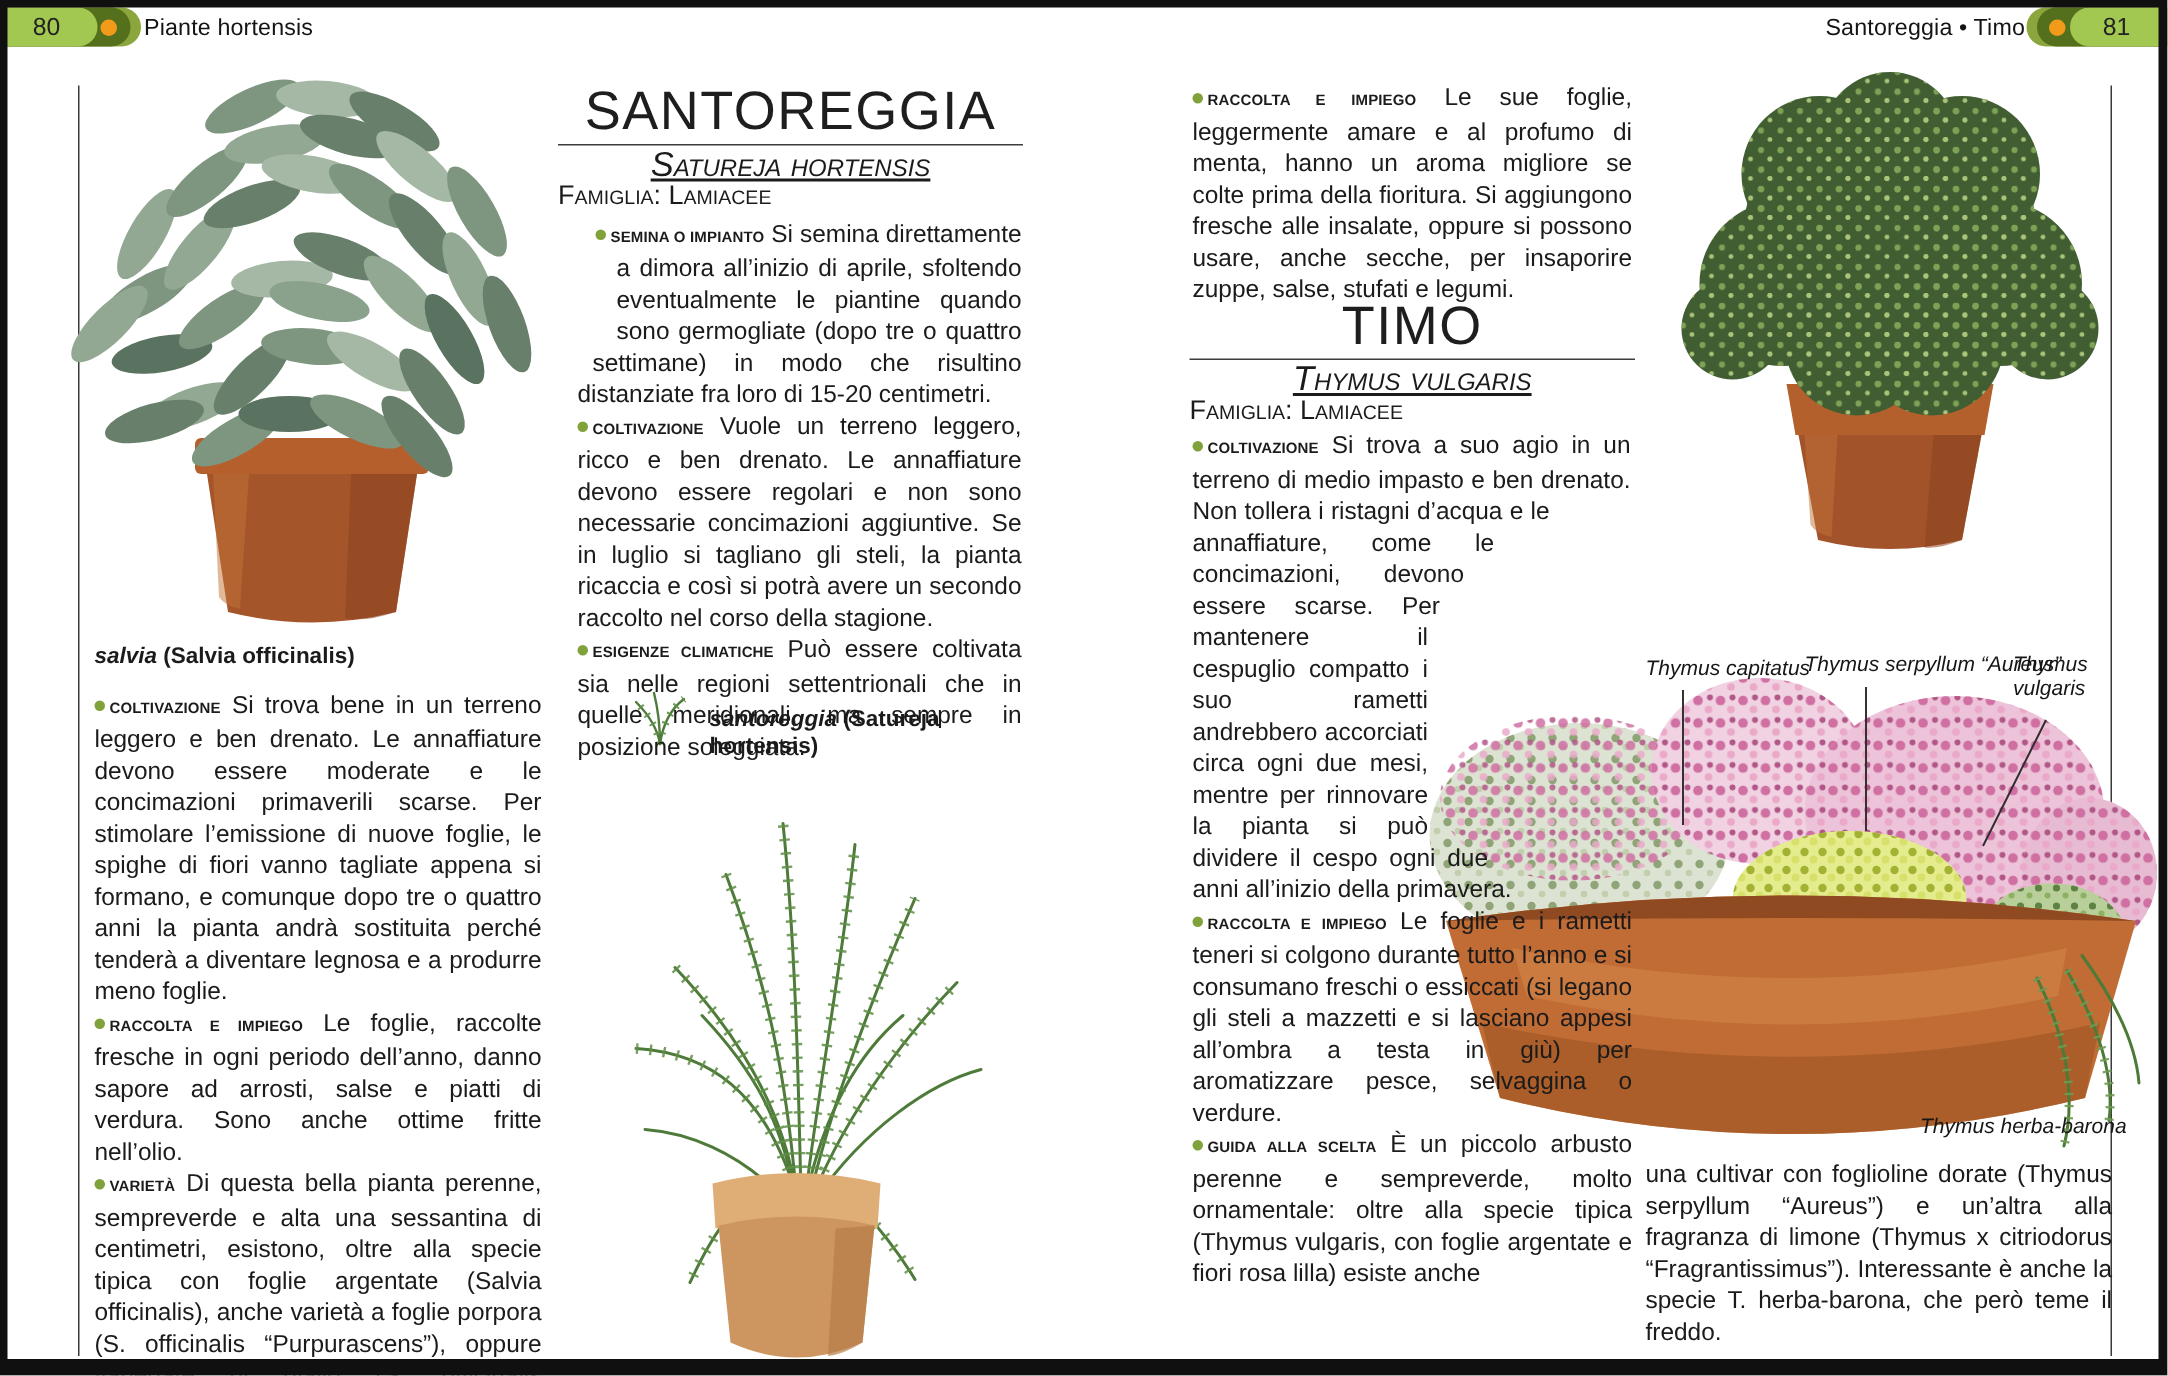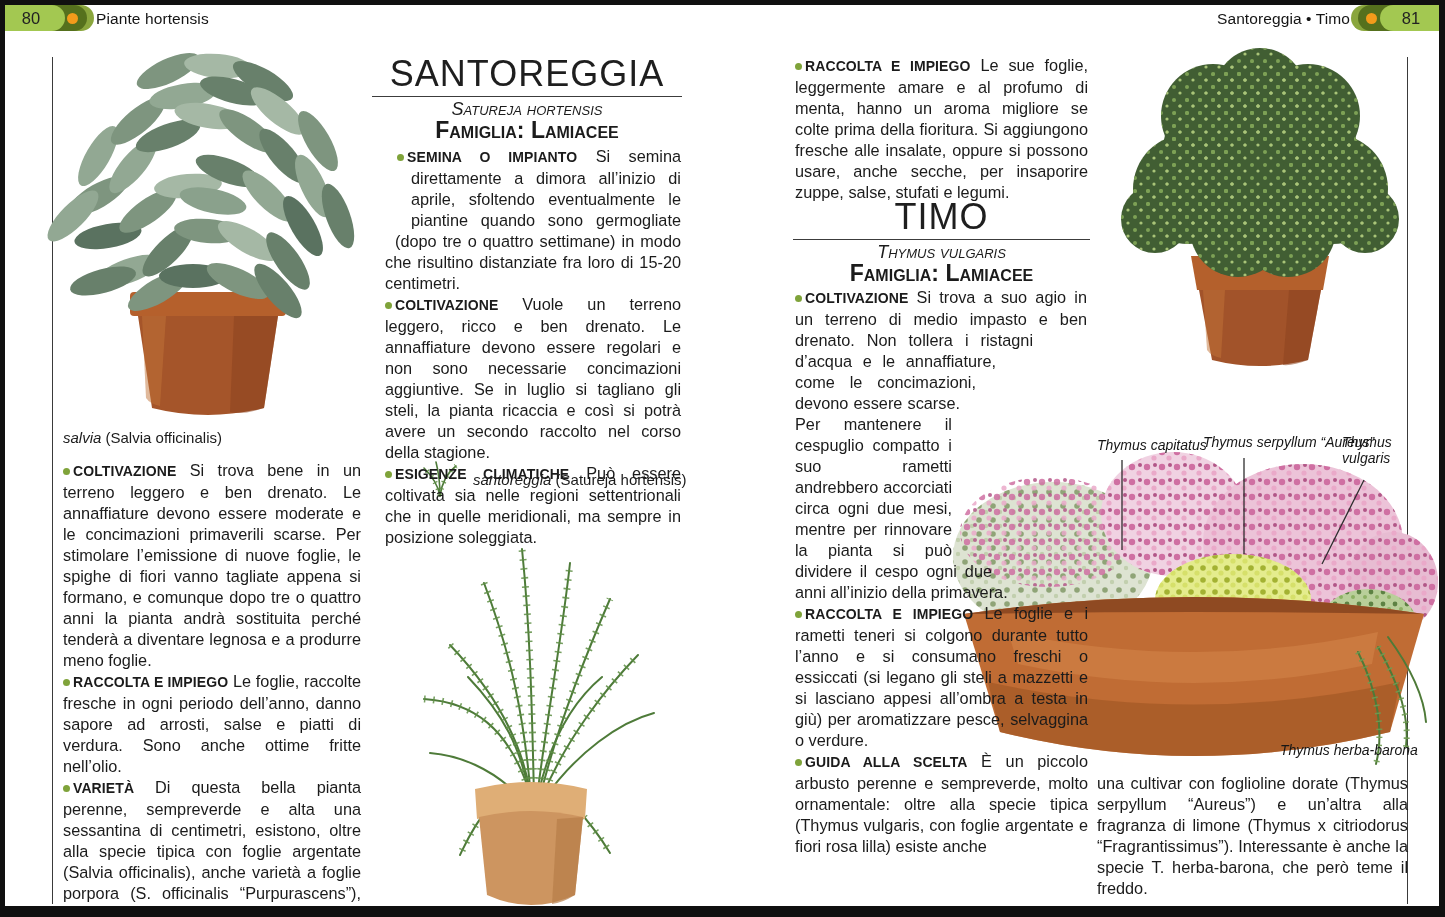--- a/index.html
+++ b/index.html
@@ -23,28 +23,28 @@
   .hdr-title{position:absolute;top:10px;font-size:15.5px;color:#141414;letter-spacing:.1px;}
   .hdr-title-l{left:96px;} .hdr-title-r{right:95px;text-align:right;margin-left:24px;}
 
   .vrule{position:absolute;top:57px;height:847px;width:1px;background:#3a3a3a;}
   .vrule-l{left:52px;} .vrule-r{left:1407px;}
 
   
   .blk{position:absolute;}
   .body-text{font-size:16.3px;line-height:21px;text-align:justify;}
   .para{margin:0;}
-  .sec-label{font-weight:bold;font-size:14px;letter-spacing:.1px;}
+  .sec-label{font-weight:bold;font-size:10px;letter-spacing:.1px;}
   .dot-bullet{display:inline-block;width:7px;height:7px;border-radius:50%;
               background:var(--bullet_green);margin-right:3px;vertical-align:1px;}
   .heading{margin:0;font-size:36px;font-weight:400;letter-spacing:1px;color:#1e1e1e;text-align:center;line-height:38px;}
   .heading-rule{border:0;border-top:1.6px solid #3c3c3c;margin:3px 0 2px 0;}
-  .species{font-style:italic;font-variant:small-caps;font-size:18px;text-align:center;line-height:21px;}
-  .family{font-variant:small-caps;font-size:23px;text-align:center;line-height:21px;font-weight:bold;}
-  .caption{font-size:15px;line-height:18px;}
+  .species{font-style:italic;font-variant:small-caps;font-size:23px;text-align:center;line-height:21px;text-decoration:underline;}
+  .family{font-variant:small-caps;font-size:18px;line-height:21px;}
+  .caption{font-size:15px;line-height:18px;font-weight:bold;}
   .cap-it{font-style:italic;}
   .photo-caption{font-size:15.5px;line-height:19.5px;font-style:italic;color:#161616;}
   .plant-label{font-size:14px;font-style:italic;color:#161616;line-height:16px;}
 
   
   .flr{float:right;clear:right;}
   .fll{float:left;clear:left;}
   .s0{width:1px;height:63px;}  .s1{width:55px;height:21px;} .s2{width:92px;height:21px;}
   .s3{width:112px;height:21px;}.s4{width:128px;height:21px;}.s5{width:136px;height:126px;}
   .s6{width:96px;height:21px;}

